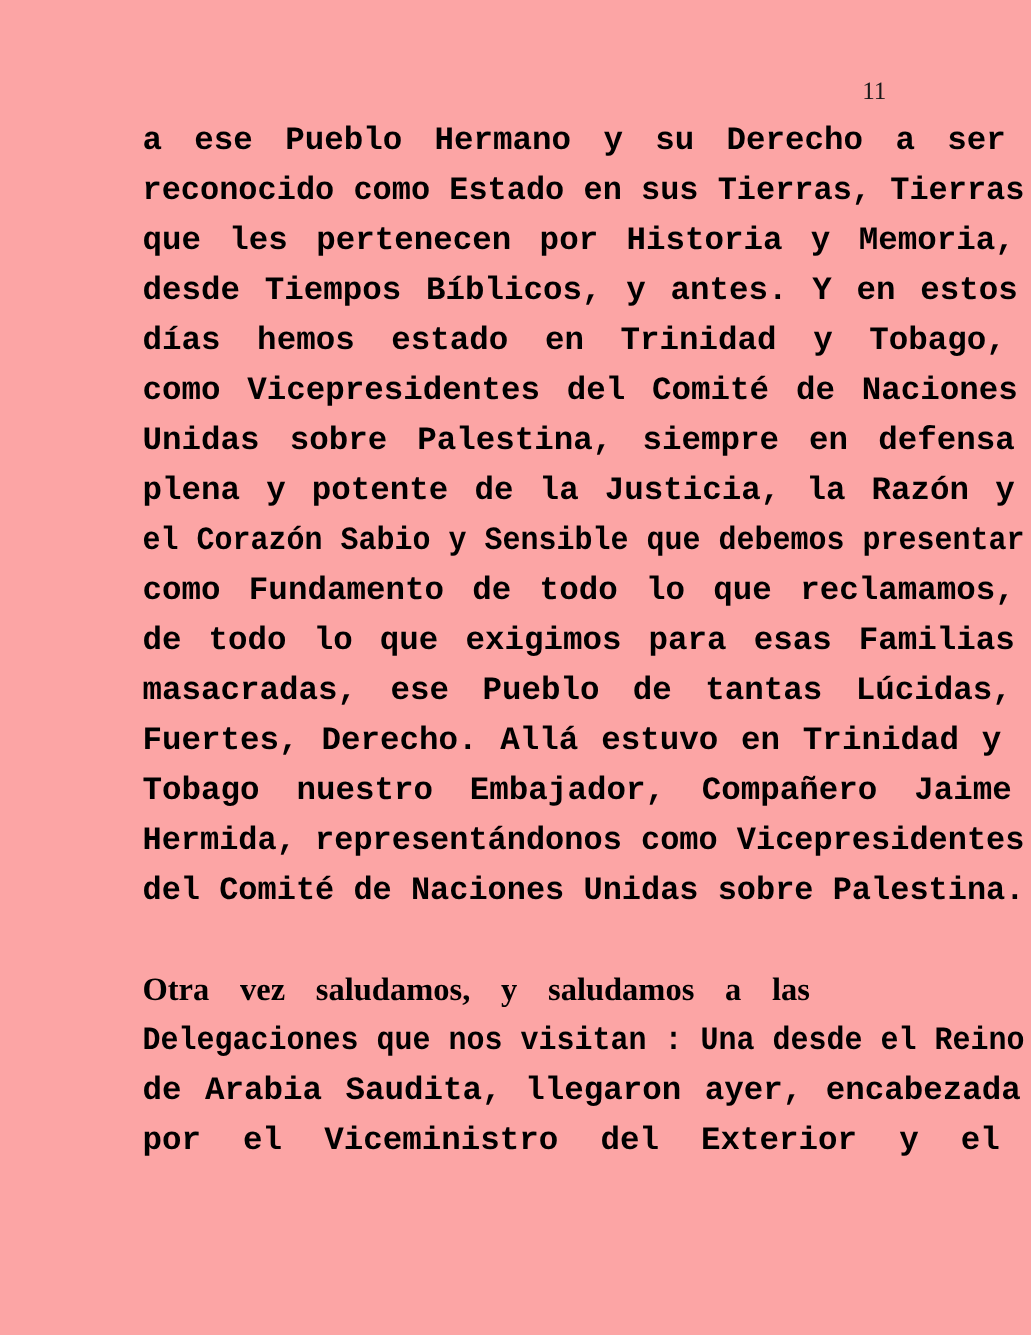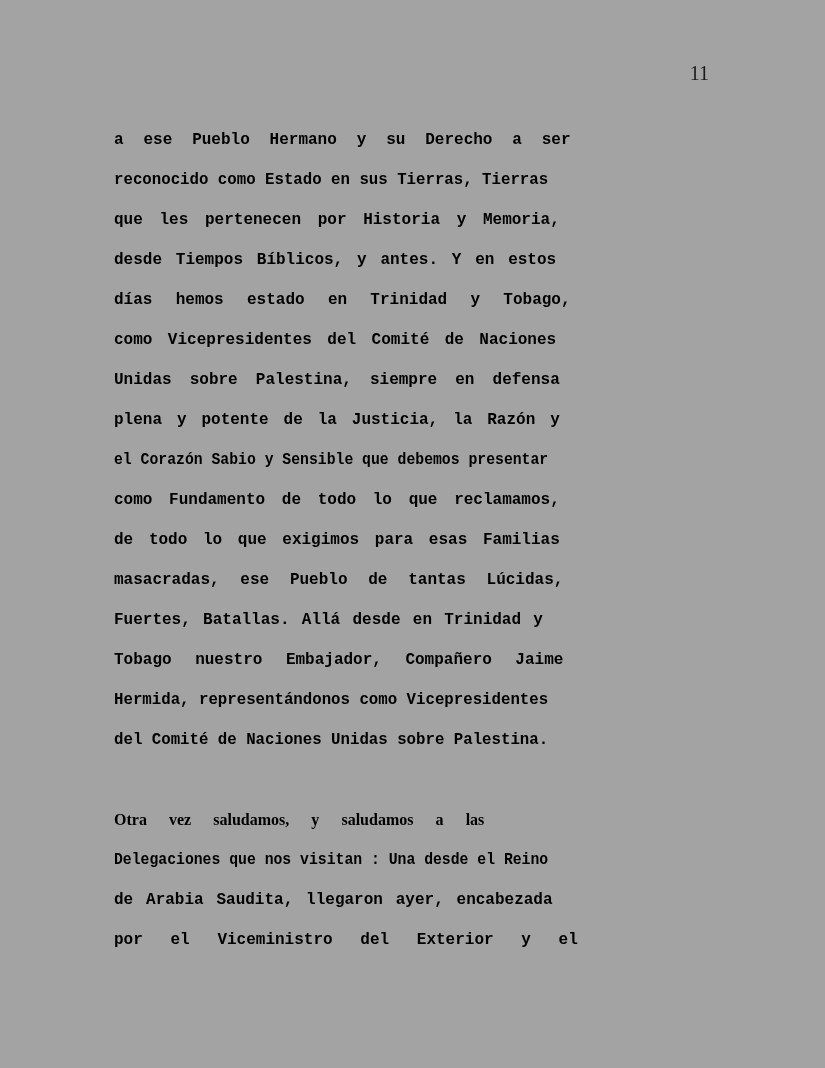--- a/index.html
+++ b/index.html
@@ -23,60 +23,60 @@
     right: 116px;
     font-family: "Liberation Serif", "DejaVu Serif", serif;
     font-weight: normal;
     font-size: 20px;
     line-height: 22px;
     color: #1a1a1a;
   }
   .text-block {
     position: absolute;
     left: 114px;
-    top: 120px;
+    top: 92px;
     width: 597px;
-    font-size: 16px;
+    font-size: 26px;
     line-height: 40px;
     letter-spacing: 0;
   }
   .paragraph + .paragraph {
     margin-top: 40px; 
   }
   .line {
     height: 40px;
     white-space: pre;
     overflow: visible;
   }
   .line-text {
     display: inline-block;
     white-space: pre;
     transform-origin: 0 50%;
   }
 </style>
 </head>
 <body>
 
-<div class="page" style="background: #a3a3a3; color: rgb(0, 0, 0);">
+<div class="page" style="background: #fca5a5; color: rgb(0, 0, 0);">
   <div class="page-number">11</div>
   <div class="text-block" id="textBlock">
       <div class="paragraph">
         <div class="line"><span class="line-text" style="word-spacing: 10.2637px;">a ese Pueblo Hermano y su Derecho a ser</span></div>
         <div class="line"><span class="line-text" style="transform: scaleX(0.983019);">reconocido como Estado en sus Tierras, Tierras</span></div>
         <div class="line"><span class="line-text" style="word-spacing: 7.08333px;">que les pertenecen por Historia y Memoria,</span></div>
         <div class="line"><span class="line-text" style="word-spacing: 4.18527px;">desde Tiempos Bíblicos, y antes. Y en estos</span></div>
         <div class="line"><span class="line-text" style="word-spacing: 13.6849px; font-family: Liberation Mono, monospace;">días hemos estado en Trinidad y Tobago,</span></div>
         <div class="line"><span class="line-text" style="word-spacing: 5.85938px; text-align: center;">como Vicepresidentes del Comité de Naciones</span></div>
         <div class="line"><span class="line-text" style="word-spacing: 8.5px; text-align: right;">Unidas sobre Palestina, siempre en defensa</span></div>
         <div class="line"><span class="line-text" style="word-spacing: 5.3125px;">plena y potente de la Justicia, la Razón y</span></div>
         <div class="line"><span class="line-text" style="transform: scaleX(0.922854);">el Corazón Sabio y Sensible que debemos presentar</span></div>
         <div class="line"><span class="line-text" style="word-spacing: 7.08333px;">como Fundamento de todo lo que reclamamos,</span></div>
         <div class="line"><span class="line-text" style="word-spacing: 6.07143px;">de todo lo que exigimos para esas Familias</span></div>
         <div class="line"><span class="line-text" style="word-spacing: 11.1406px;">masacradas, ese Pueblo de tantas Lúcidas,</span></div>
-        <div class="line"><span class="line-text" style="word-spacing: 2.68229px;">Fuertes, Batallas. Allá desde en Trinidad y</span></div>
+        <div class="line"><span class="line-text" style="word-spacing: 2.68229px;">Fuertes, Derecho. Allá estuvo en Trinidad y</span></div>
         <div class="line"><span class="line-text" style="word-spacing: 13.9258px;">Tobago nuestro Embajador, Compañero Jaime</span></div>
         <div class="line"><span class="line-text" style="transform: scaleX(0.983019);">Hermida, representándonos como Vicepresidentes</span></div>
         <div class="line"><span class="line-text" style="transform: scaleX(0.983019);">del Comité de Naciones Unidas sobre Palestina.</span></div>
       </div>
       <div class="paragraph">
         <div class="line"><span class="line-text" style="word-spacing: 18.0859px; font-family: Liberation Serif, serif;">Otra vez saludamos, y saludamos a las</span></div>
         <div class="line"><span class="line-text" style="transform: scaleX(0.922854);">Delegaciones que nos visitan : Una desde el Reino</span></div>
         <div class="line"><span class="line-text" style="word-spacing: 3.21875px;">de Arabia Saudita, llegaron ayer, encabezada</span></div>
         <div class="line"><span class="line-text" style="word-spacing: 18.0859px; text-align: right;">por el Viceministro del Exterior y el</span></div>
       </div>

